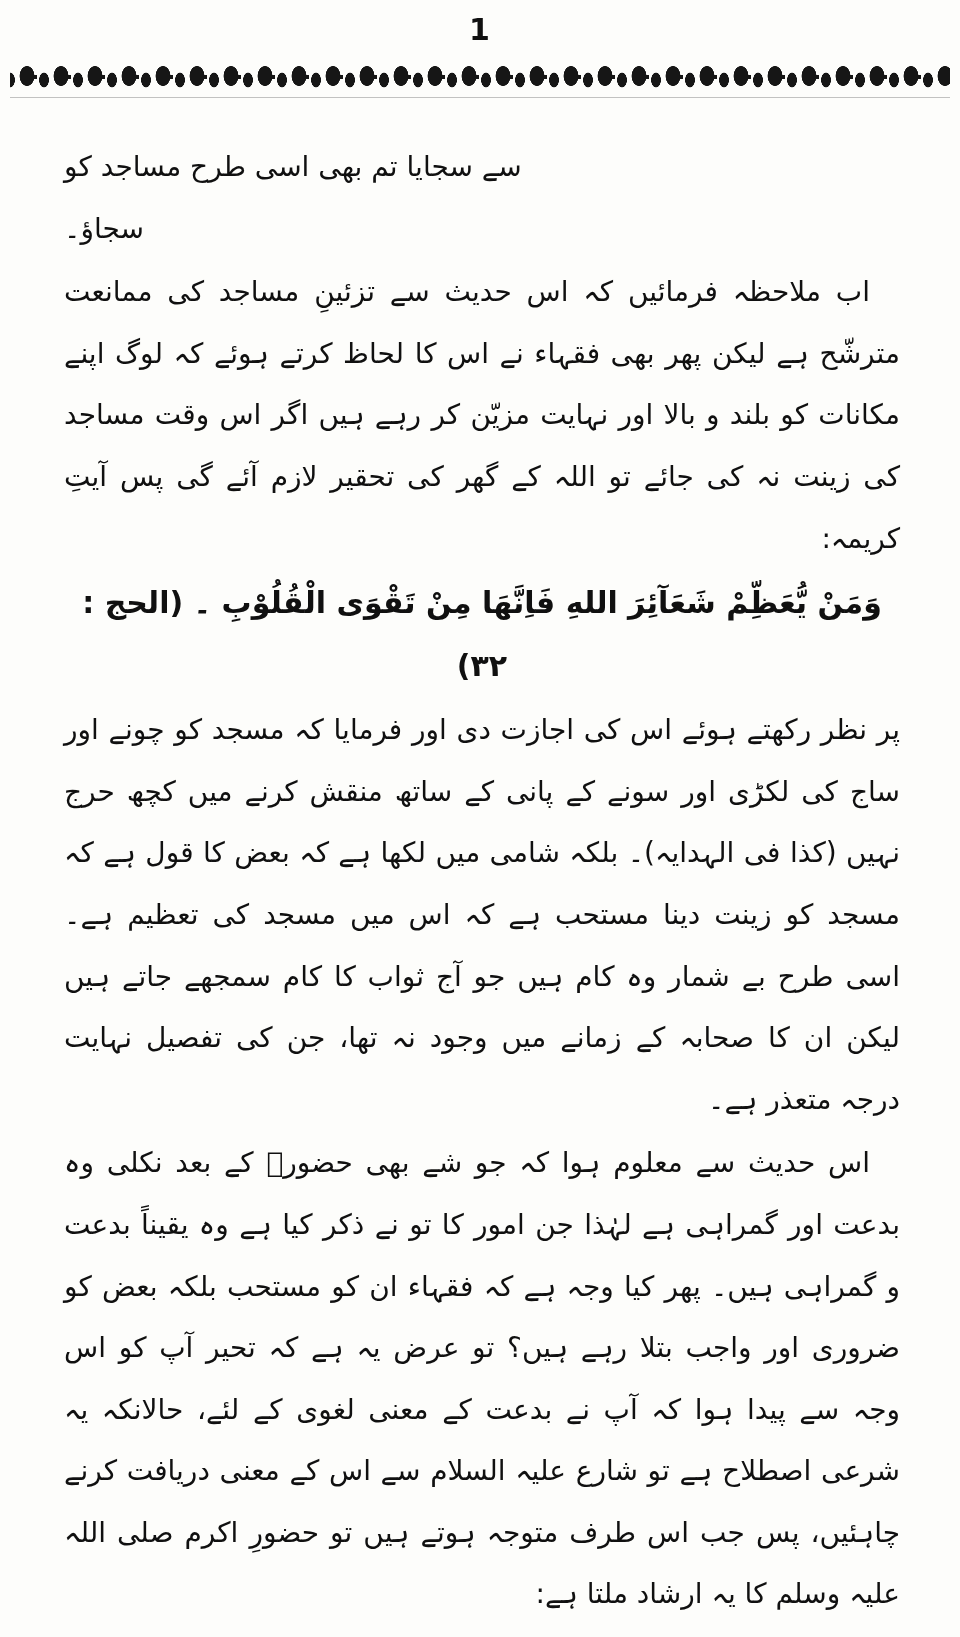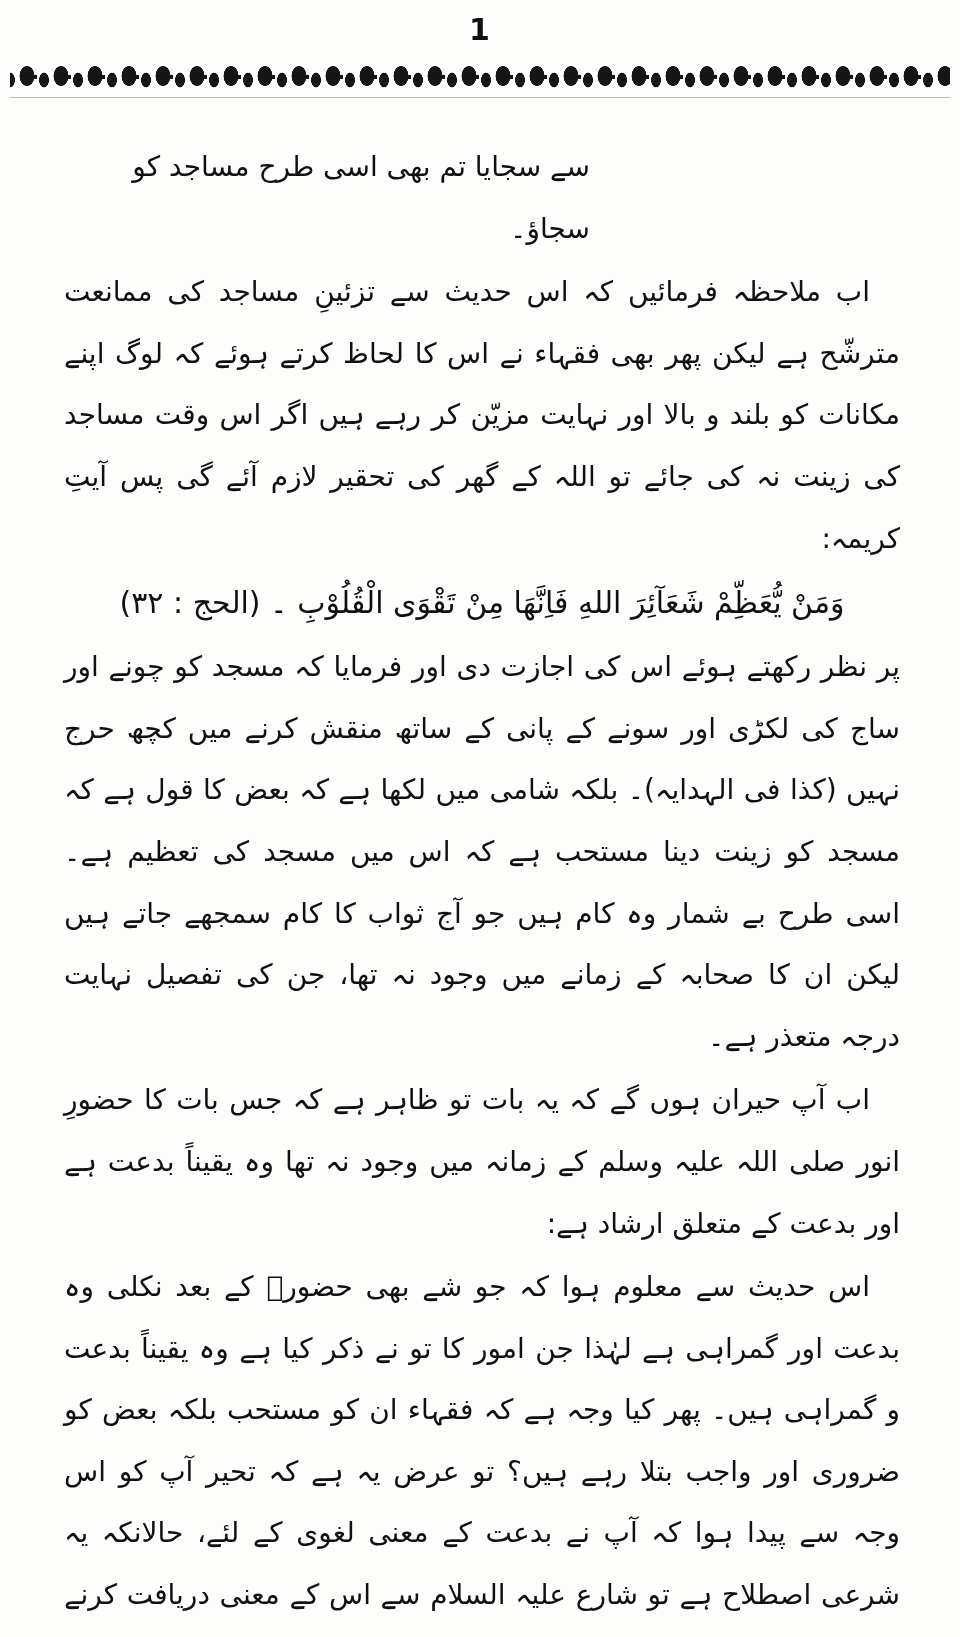--- a/index.html
+++ b/index.html
@@ -44,32 +44,32 @@
     padding: 38px 60px 30px 64px;
     font-size: 28px;
     line-height: 2.2;
     text-align: justify;
     direction: rtl;
   }
   .text-body p {
     margin: 0 0 2px 0;
   }
   .tail {
-    text-align: right;
+    text-align: left;
     padding-right: 310px;
   }
   .para {
     text-align: justify;
   }
   .para.indent {
     text-indent: 30px;
   }
   .quote {
     text-align: center;
-    font-weight: normal;
+    font-weight: bold;
     font-size: 30px;
     line-height: 2.1;
     margin: 4px 40px 4px 60px;
   }
   .translation {
     margin: 0 60px 0 140px;
     text-align: justify;
     text-indent: 26px;
   }
 </style>
@@ -86,19 +86,18 @@
 
     <p class="tail">سے سجایا تم بھی اسی طرح مساجد کو سجاؤ۔</p>
 
     <p class="para indent">اب ملاحظہ فرمائیں کہ اس حدیث سے تزئینِ مساجد کی ممانعت مترشّح ہے لیکن پھر بھی فقہاء نے اس کا لحاظ کرتے ہوئے کہ لوگ اپنے مکانات کو بلند و بالا اور نہایت مزیّن کر رہے ہیں اگر اس وقت مساجد کی زینت نہ کی جائے تو اللہ کے گھر کی تحقیر لازم آئے گی پس آیتِ کریمہ:</p>
 
     <p class="quote">وَمَنْ يُّعَظِّمْ شَعَآئِرَ اللهِ فَاِنَّهَا مِنْ تَقْوَى الْقُلُوْبِ ۔ (الحج : ۳۲)</p>
 
 
     <p class="para">پر نظر رکھتے ہوئے اس کی اجازت دی اور فرمایا کہ مسجد کو چونے اور ساج کی لکڑی اور سونے کے پانی کے ساتھ منقش کرنے میں کچھ حرج نہیں (کذا فی الہدایہ)۔ بلکہ شامی میں لکھا ہے کہ بعض کا قول ہے کہ مسجد کو زینت دینا مستحب ہے کہ اس میں مسجد کی تعظیم ہے۔ اسی طرح بے شمار وہ کام ہیں جو آج ثواب کا کام سمجھے جاتے ہیں لیکن ان کا صحابہ کے زمانے میں وجود نہ تھا، جن کی تفصیل نہایت درجہ متعذر ہے۔</p>
 
-    <p class="para indent">اب آپ حیران ہوں گے کہ یہ بات تو ظاہر ہے کہ جس بات کا حضورِ انور صلی اللہ علیہ وسلم کے زمانہ میں وجود نہ تھا وہ یقیناً بدعت ہے اور بدعت کے متعلق ارشاد ہے:</p>
 
 
     <p class="para indent">اس حدیث سے معلوم ہوا کہ جو شے بھی حضورؐ کے بعد نکلی وہ بدعت اور گمراہی ہے لہٰذا جن امور کا تو نے ذکر کیا ہے وہ یقیناً بدعت و گمراہی ہیں۔ پھر کیا وجہ ہے کہ فقہاء ان کو مستحب بلکہ بعض کو ضروری اور واجب بتلا رہے ہیں؟ تو عرض یہ ہے کہ تحیر آپ کو اس وجہ سے پیدا ہوا کہ آپ نے بدعت کے معنی لغوی کے لئے، حالانکہ یہ شرعی اصطلاح ہے تو شارع علیہ السلام سے اس کے معنی دریافت کرنے چاہئیں، پس جب اس طرف متوجہ ہوتے ہیں تو حضورِ اکرم صلی اللہ علیہ وسلم کا یہ ارشاد ملتا ہے:</p>
 
   </div>
 </div>
 
 </body></html>

